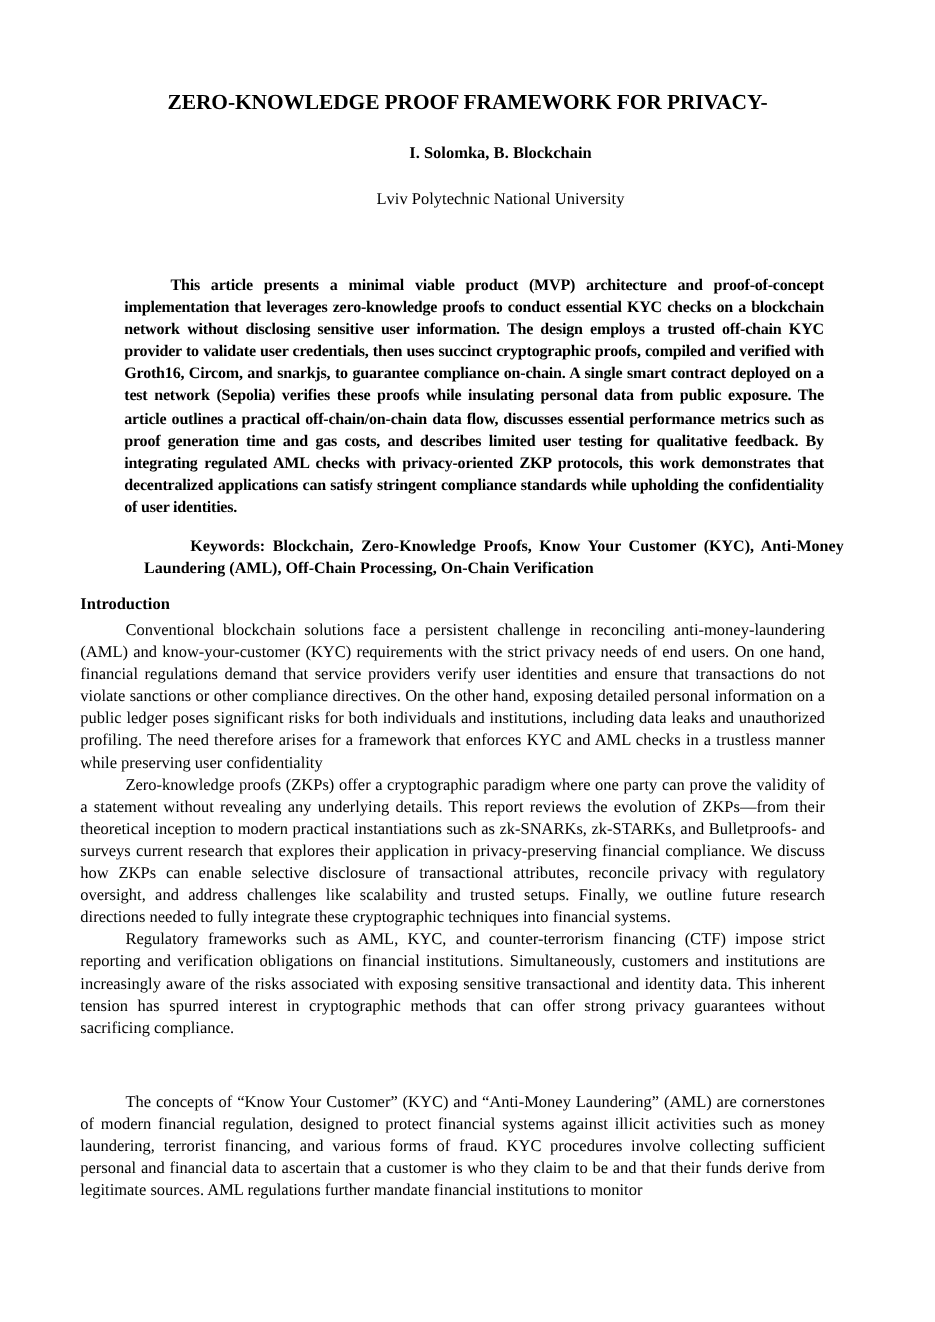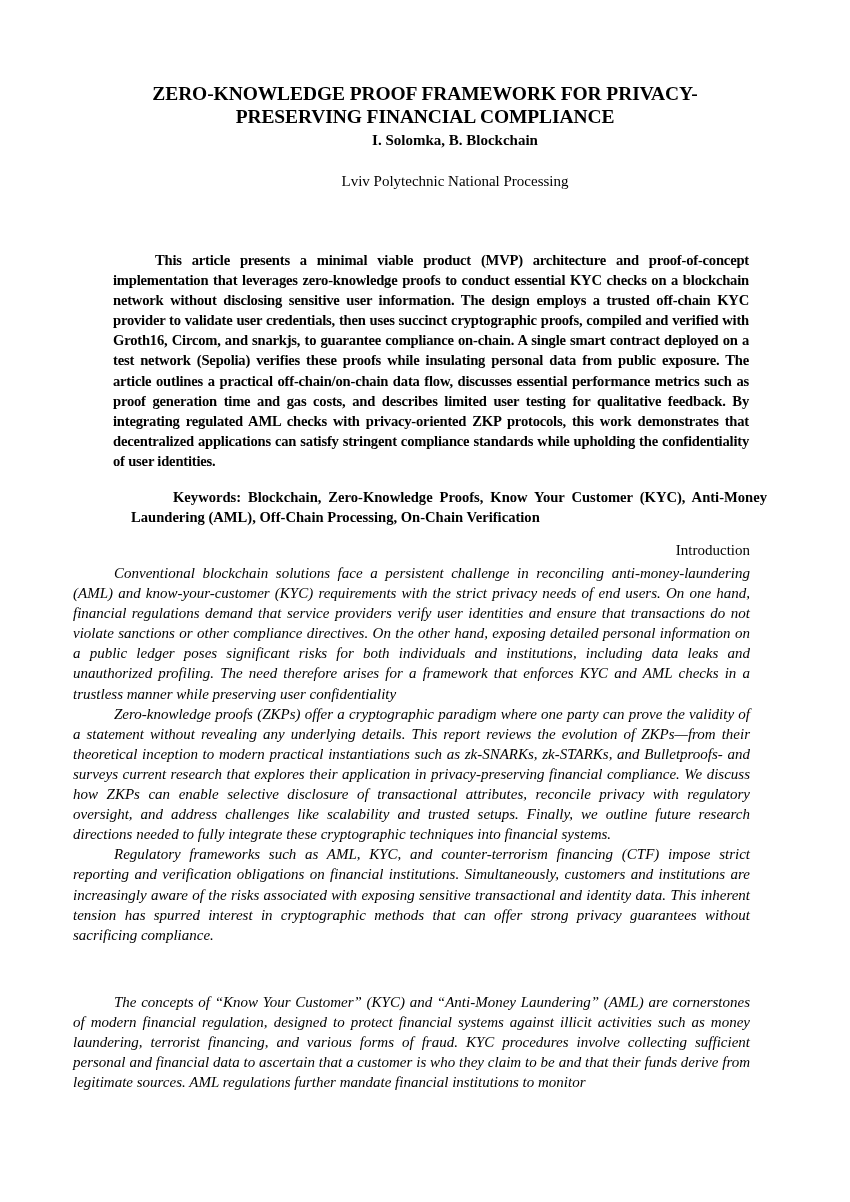--- a/index.html
+++ b/index.html
@@ -27,41 +27,40 @@
     font-weight: bold; font-size: 14.6px; line-height: 20.1px;
     text-align: justify; text-indent: 42px; letter-spacing: -0.2px; margin-top: 32px;
   }
   .keywords {
     position: absolute; left: 131px; width: 636px; top: 487px;
     font-weight: bold; font-size: 14.6px; line-height: 20px;
     text-align: justify; text-indent: 42px;
   }
   .section-heading {
     position: absolute; left: 73px; width: 677px;
-    text-align: right; font-weight: normal; font-size: 15px; line-height: 18px;
+    text-align: left; font-weight: bold; font-size: 15px; line-height: 18px;
   }
   .body-text {
     position: absolute; left: 73px; width: 677px;
-    font-size: 15px; line-height: 20.1px; text-align: justify; font-style: italic;
+    font-size: 15px; line-height: 20.1px; text-align: justify;
   }
   .body-text p { margin: 0; text-indent: 41px; }
 </style>
 </head>
 <body>
 
 <div class="page">
 
   <div class="title">
     <div>ZERO-KNOWLEDGE PROOF FRAMEWORK FOR PRIVACY-</div>
-    <div>PRESERVING FINANCIAL COMPLIANCE</div>
   </div>
 
   <div class="authors">I. Solomka, B. Blockchain</div>
 
-  <div class="affil">Lviv Polytechnic National Processing</div>
+  <div class="affil">Lviv Polytechnic National University</div>
 
   <div class="abstract">This article presents a minimal viable product (MVP) architecture and proof-of-concept implementation that leverages zero-knowledge proofs to conduct essential KYC checks on a blockchain network without disclosing sensitive user information. The design employs a trusted off-chain KYC provider to validate user credentials, then uses succinct cryptographic proofs, compiled and verified with Groth16, Circom, and snarkjs, to guarantee compliance on-chain. A single smart contract deployed on a test network (Sepolia) verifies these proofs while insulating personal data from public exposure. The article outlines a practical off-chain/on-chain data flow, discusses essential performance metrics such as proof generation time and gas costs, and describes limited user testing for qualitative feedback. By integrating regulated AML checks with privacy-oriented ZKP protocols, this work demonstrates that decentralized applications can satisfy stringent compliance standards while upholding the confidentiality of user identities.</div>
 
   <div class="keywords">Keywords: Blockchain, Zero-Knowledge Proofs, Know Your Customer (KYC), Anti-Money Laundering (AML), Off-Chain Processing, On-Chain Verification</div>
 
   <div class="section-heading" style="top:541px;">Introduction</div>
 
   <div class="body-text" style="top:563px;">
     <p>Conventional blockchain solutions face a persistent challenge in reconciling anti-money-laundering (AML) and know-your-customer (KYC) requirements with the strict privacy needs of end users. On one hand, financial regulations demand that service providers verify user identities and ensure that transactions do not violate sanctions or other compliance directives. On the other hand, exposing detailed personal information on a public ledger poses significant risks for both individuals and institutions, including data leaks and unauthorized profiling. The need therefore arises for a framework that enforces KYC and AML checks in a trustless manner while preserving user confidentiality</p>
     <p>Zero-knowledge proofs (ZKPs) offer a cryptographic paradigm where one party can prove the validity of a statement without revealing any underlying details. This report reviews the evolution of ZKPs—from their theoretical inception to modern practical instantiations such as zk-SNARKs, zk-STARKs, and Bulletproofs- and surveys current research that explores their application in privacy-preserving financial compliance. We discuss how ZKPs can enable selective disclosure of transactional attributes, reconcile privacy with regulatory oversight, and address challenges like scalability and trusted setups. Finally, we outline future research directions needed to fully integrate these cryptographic techniques into financial systems.</p>

